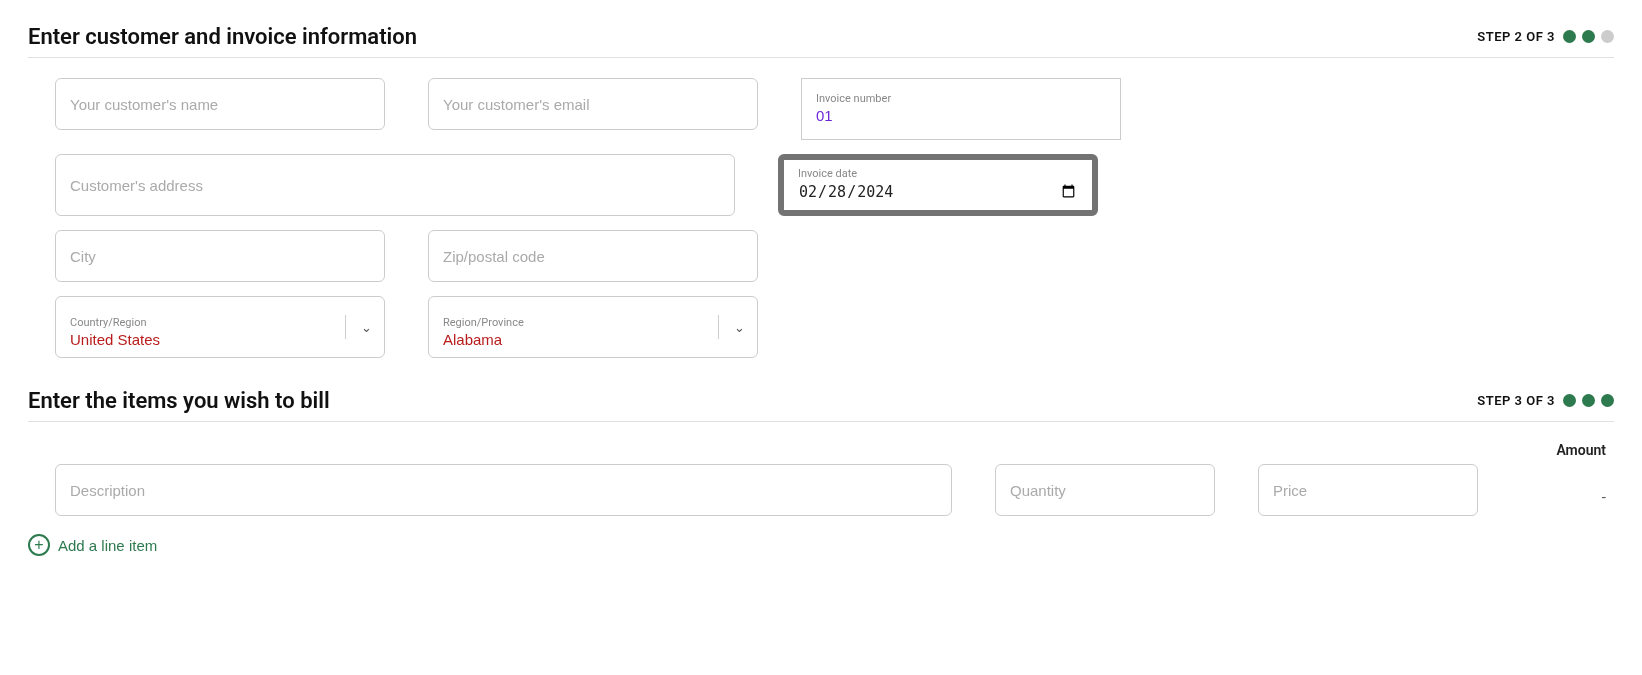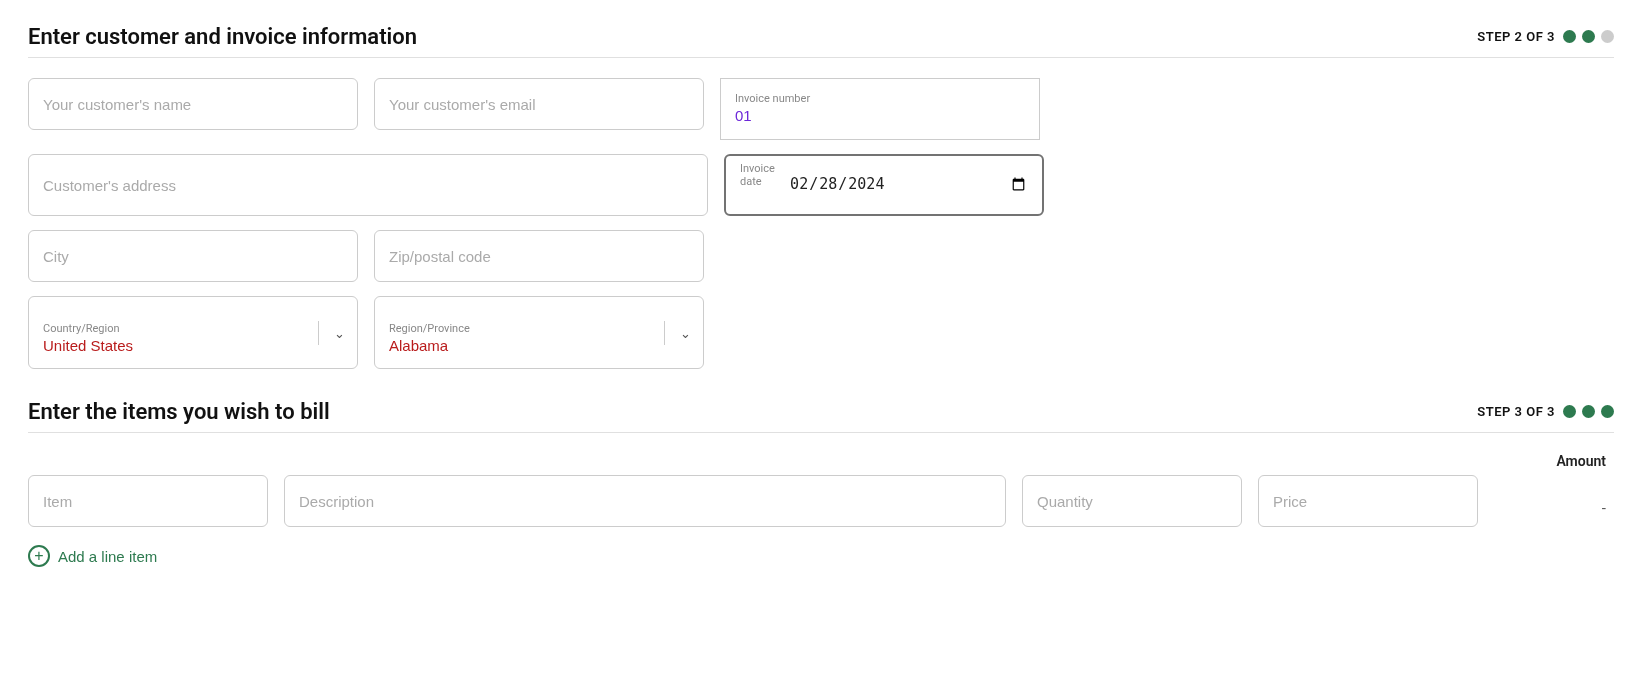--- a/index.html
+++ b/index.html
@@ -70,20 +70,21 @@
     .form-row {
       display: flex;
       gap: 16px;
       margin-bottom: 14px;
     }
 
     .form-group {
       display: flex;
       flex-direction: column;
       position: relative;
+      margin-left: 27px;
     }
 
     .input-field {
       border: 1px solid #ccc;
       border-radius: 6px;
       padding: 10px 14px;
       font-size: 15px;
       color: #444;
       background: #fff;
       outline: none;
@@ -118,21 +119,21 @@
       font-size: 15px;
       color: #6d28d9;
       background: transparent;
       padding: 0;
     }
 
     .select-wrapper {
       border: 1px solid #ccc;
       border-radius: 6px;
       background: #fff;
-      height: 73px;
+      height: 62px;
       display: flex;
       flex-direction: column;
       justify-content: center;
       padding: 18px 14px 8px;
       position: relative;
     }
 
     .select-wrapper .field-label {
       font-size: 11px;
       color: #888;
@@ -165,26 +166,26 @@
       position: absolute;
       right: 12px;
       top: 50%;
       transform: translateY(-50%);
       pointer-events: none;
       color: #555;
       font-size: 13px;
     }
 
     .date-input-wrapper {
-      border: 2px solid #737373;
+      border: 6px solid #737373;
       border-radius: 6px;
       background: #fff;
       height: 62px;
       display: flex;
-      flex-direction: row;
+      flex-direction: column;
       justify-content: center;
       padding: 6px 14px 8px;
     }
 
     .date-input-wrapper .field-label {
       font-size: 11px;
       color: #888;
       margin-bottom: 2px;
     }
 
@@ -362,23 +363,20 @@
 
   <div style="display: flex; gap: 16px; align-items: flex-start; margin-bottom: 6px;">
     <div style="flex: 0 0 240px;"></div>
     <div style="flex: 1;"></div>
     <div style="flex: 0 0 220px;"></div>
     <div style="flex: 0 0 220px;"></div>
     <div class="amount-header">Amount</div>
   </div>
 
   <div style="display: flex; gap: 16px; align-items: center; margin-bottom: 14px;">
-    <div class="form-group item-input" style="flex: 0 0 240px;">
-      <input class="input-field" type="text" placeholder="Item" style="">
-    </div>
 
     <div class="form-group description-input" style="flex: 1;">
       <input class="input-field" type="text" placeholder="Description" style="">
     </div>
 
     <div class="form-group quantity-input" style="flex: 0 0 220px;">
       <input class="input-field" type="number" placeholder="Quantity" style="">
     </div>
 
     <div class="form-group price-input" style="flex: 0 0 220px;">

